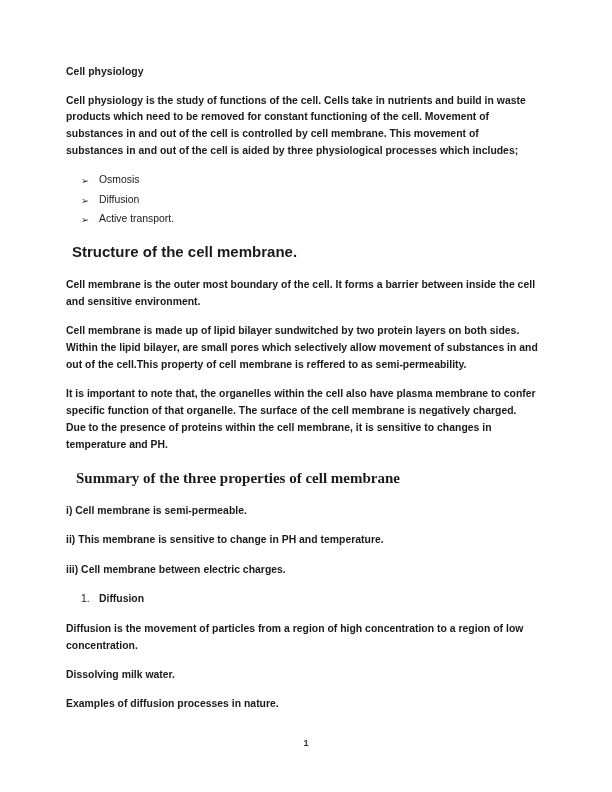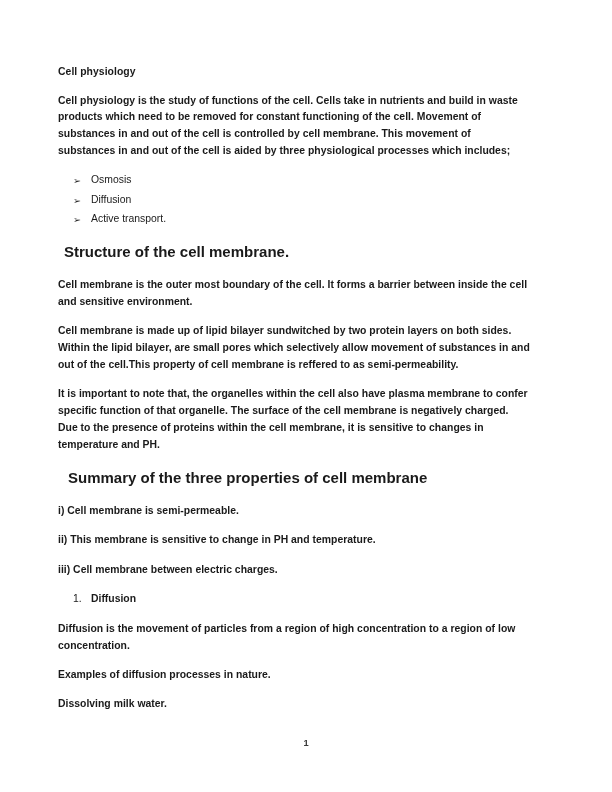--- a/index.html
+++ b/index.html
@@ -20,21 +20,21 @@
     position: absolute;
     left: 0;
     top: 0;
     width: 612px;
     height: 792px;
     background: #ffffff;
     overflow: hidden;
   }
   .content {
     position: absolute;
-    left: 58px;
+    left: 66px;
     top: 64px;
     width: 472px;
   }
   .h-title {
     font-size: 10.4px;
     font-weight: bold;
     line-height: 1.5;
     margin: 0 0 13px 0;
     letter-spacing: 0.05px;
   }
@@ -68,20 +68,21 @@
   }
   .h-sub {
     font-size: 15px;
     font-weight: bold;
     line-height: 1.6;
     margin: 0 0 13px 0;
     padding-left: 6px;
   }
   .h-sub.wide {
     padding-left: 10px;
+    font-family: Liberation Serif, serif;
   }
   .numlist {
     list-style: none;
     margin: 0 0 13px 0;
     padding: 0;
   }
   .numlist li {
     font-size: 10.4px;
     line-height: 1.6;
     position: relative;
@@ -150,20 +151,20 @@
 
     <ol class="numlist">
       <li>
         <span class="num">1.</span>
         <span class="ntext">Diffusion</span>
       </li>
     </ol>
 
     <p class="para">Diffusion is the movement of particles from a region of high concentration to a region of low concentration.</p>
 
+    <p class="para">Dissolving milk water.</p>
+
     <p class="para">Examples of diffusion processes in nature.</p>
-
-    <p class="para">Dissolving milk water.</p>
 
   </div>
 
   <div class="pagenum">1</div>
 </div>
 
 </body></html>

